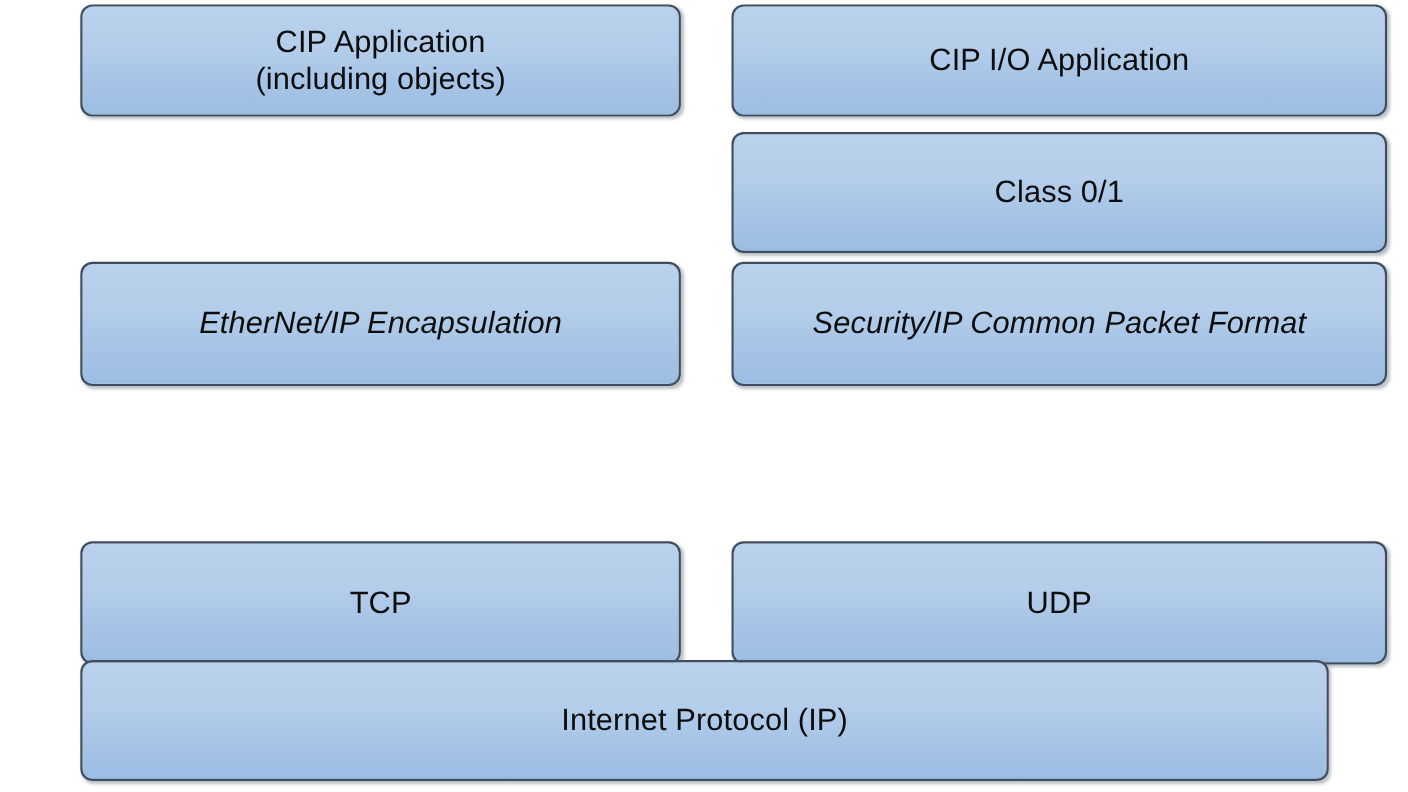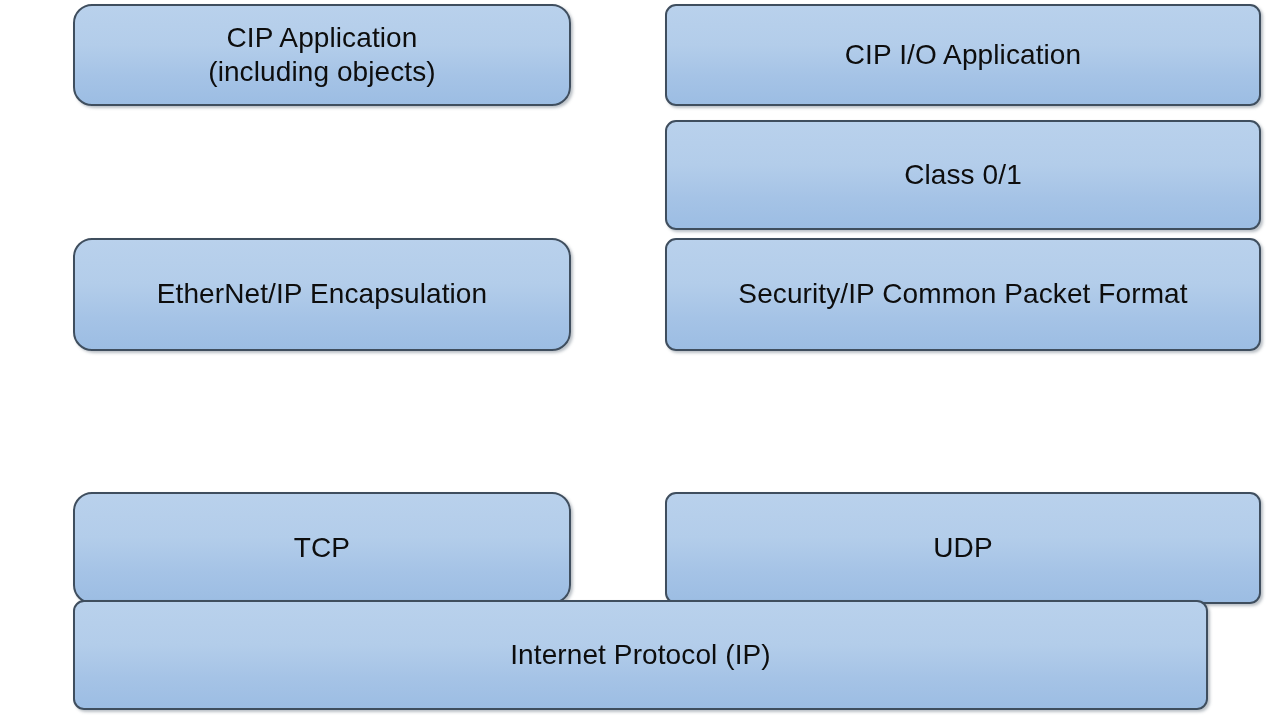--- a/index.html
+++ b/index.html
@@ -45,28 +45,28 @@
     letter-spacing: 0.1px;
     padding: 4px 14px;
   }
 
   .box .label {
     display: block;
     white-space: pre-line;
   }
 
   
-  .col-left  { left: 73px;  width: 498px; border-radius: 19px; }
+  .col-left  { left: 73px;  width: 546px; }
   .col-right { left: 665px; width: 596px; }
   .col-full  { left: 73px;  width: 1135px; align-items: center; }
 
   
   .row-1 { top: 4px;   height: 102px; }
   .row-2 { top: 120px; height: 110px; }
-  .row-3 { top: 238px; height: 113px; }
+  .row-3 { top: 238px; height: 113px; font-style: italic; }
   .row-4 { top: 358px; height: 113px; }
   .row-5 { top: 492px; height: 112px; }
   .row-6 { top: 600px; height: 110px; }
 </style>
 </head>
 <body>
 
 <div class="stack">
 
   <div class="box col-left row-1">

